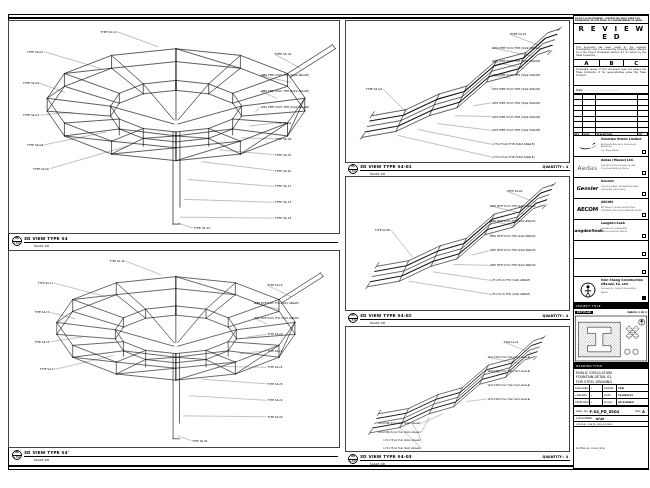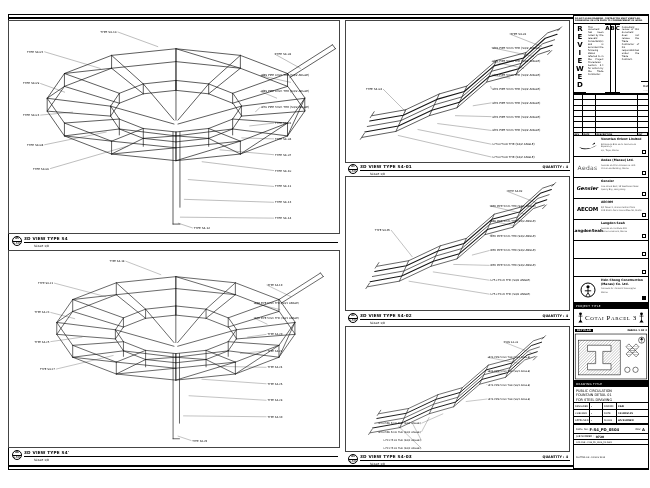--- a/index.html
+++ b/index.html
@@ -24,21 +24,21 @@
   .vt-row{display:flex;justify-content:space-between;align-items:flex-end;
           border-bottom:1px solid #000;padding-bottom:.5px}
   .vt-title{font-size:4.2px;font-weight:bold;letter-spacing:.2px}
   .vt-qty{font-size:3.4px;font-weight:bold;padding-right:2px}
   .vt-scale{font-size:2.9px;margin-top:1px;padding-left:10px}
   
   .tb{position:absolute;left:573px;top:15px;width:76px;height:454px;border:1px solid #000;
       background:#fff;display:flex;flex-direction:column}
   .tb-sec{border-bottom:.7px solid #000;overflow:hidden;flex:0 0 auto;position:relative}
   .tb-note{height:8px;font-size:2px;line-height:1.3;padding:.5px 1px;font-weight:bold}
-  .rv{height:70px;display:flex;flex-direction:row}
+  .rv{height:70px;display:flex;flex-direction:column}
   .rv-title{font-size:7px;font-weight:bold;letter-spacing:2.2px;text-align:center;
             border-bottom:.6px solid #000;padding:1px 0 2px 2px}
   .rv-p{font-size:2.3px;line-height:1.3;padding:1.5px 2px;text-align:justify}
   .rv-abc{display:grid;grid-template-columns:1fr 1fr 1fr;border-top:.6px solid #000;
           border-bottom:.6px solid #000;text-align:center;font-weight:bold;font-size:5.5px}
   .rv-abc span+span{border-left:.6px solid #000}
   .rv-date{font-size:2.8px;padding:1.5px 2px;border-top:.6px solid #000;margin-top:auto}
   .rev-table{height:42px;display:flex;flex-direction:column}
   .rt-row{flex:1;display:grid;grid-template-columns:9px 13px 42px 1fr;border-top:.4px solid #000}
   .rt-row span{border-right:.4px solid #000}
@@ -501,33 +501,20 @@
         <div class="cname">Hsin Chong Construction</div>
         <div class="cname">(Macau) Co. Ltd.</div>
         <div class="caddr">Alameda Dr. Carlos D'Assumpção</div>
         <div class="caddr">Macau</div>
       </div>
       <span class="cbox filled"></span>
     </div>
 
     <div class="tb-sec tb-bar">PROJECT TITLE</div>
 
-    <div class="tb-sec banner">
-      <svg width="7" height="13" viewBox="0 0 8 14">
-        <circle cx="4" cy="2.8" r="1.6" fill="#000"></circle>
-        <path d="M4,4V11 M1.8,5.4H6.2" stroke="#000" stroke-width=".8"></path>
-        <path d="M1.6,12.6 L6.4,12.6 L4,9.4 Z" fill="#000"></path>
-      </svg>
-      <span class="banner-text">Cotai Parcel 3</span>
-      <svg width="7" height="13" viewBox="0 0 8 14">
-        <circle cx="4" cy="2.8" r="1.6" fill="#000"></circle>
-        <path d="M4,4V11 M1.8,5.4H6.2" stroke="#000" stroke-width=".8"></path>
-        <path d="M1.6,12.6 L6.4,12.6 L4,9.4 Z" fill="#000"></path>
-      </svg>
-    </div>
 
     <div class="tb-sec keyplan">
       <div class="kp-head">
         <span class="kp-tab">KEY PLAN</span>
         <span class="kp-parcel">PARCEL 1 OF 3</span>
       </div>
       <svg width="74" height="47" viewBox="0 0 72 46">
         <rect x="1" y="1" width="70" height="44" fill="#fff" stroke="#000" stroke-width=".6"></rect>
         <rect x="4" y="7" width="41" height="34" fill="url(#hatch)" stroke="#000" stroke-width=".5"></rect>
         <path d="M13,12 h23 v6 h-8 v12 h8 v6 h-23 v-6 h8 v-12 h-8 z" fill="#fff" stroke="#000" stroke-width=".5"></path>

